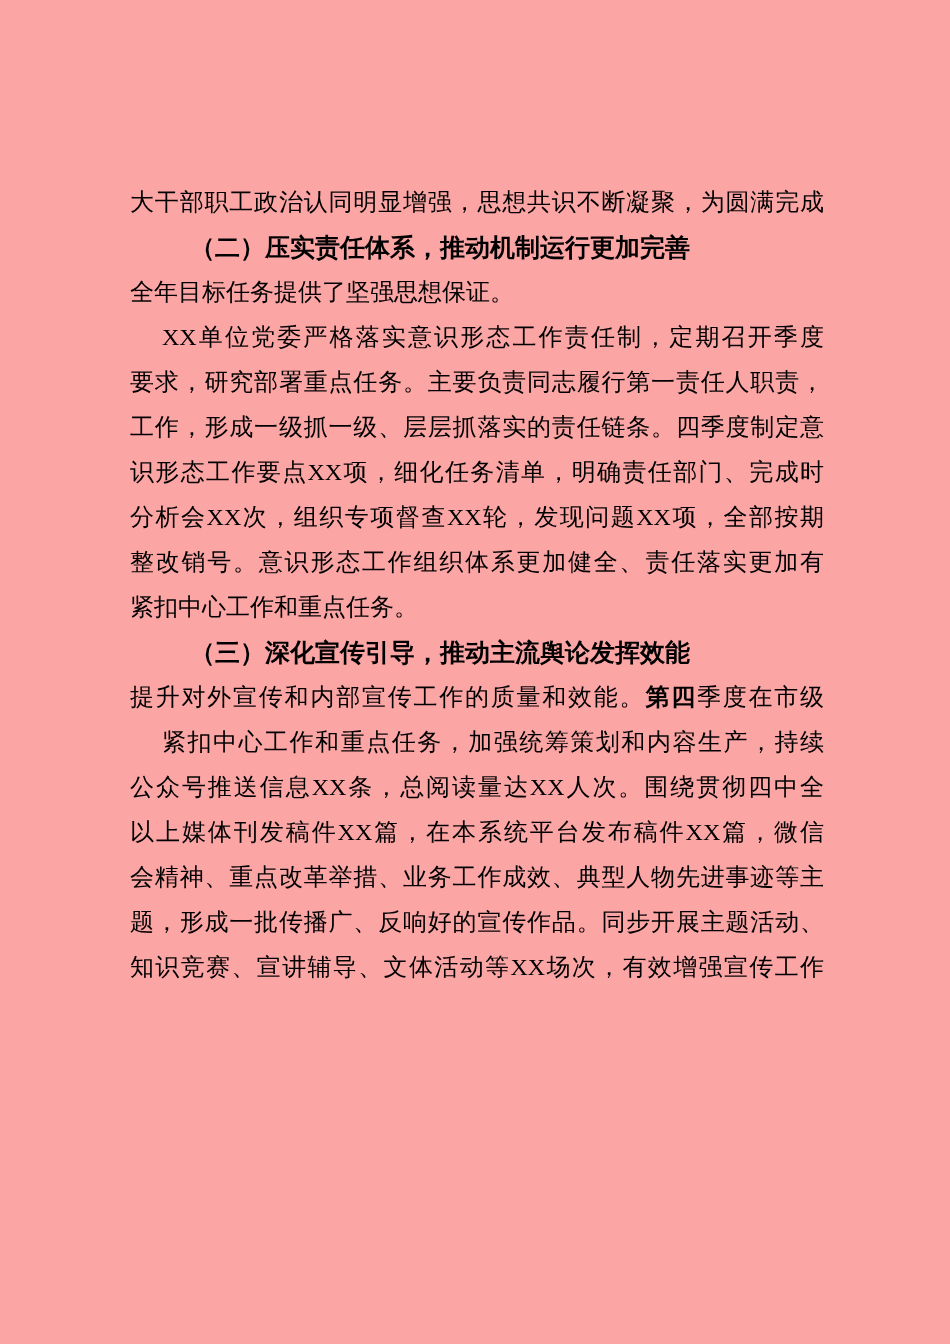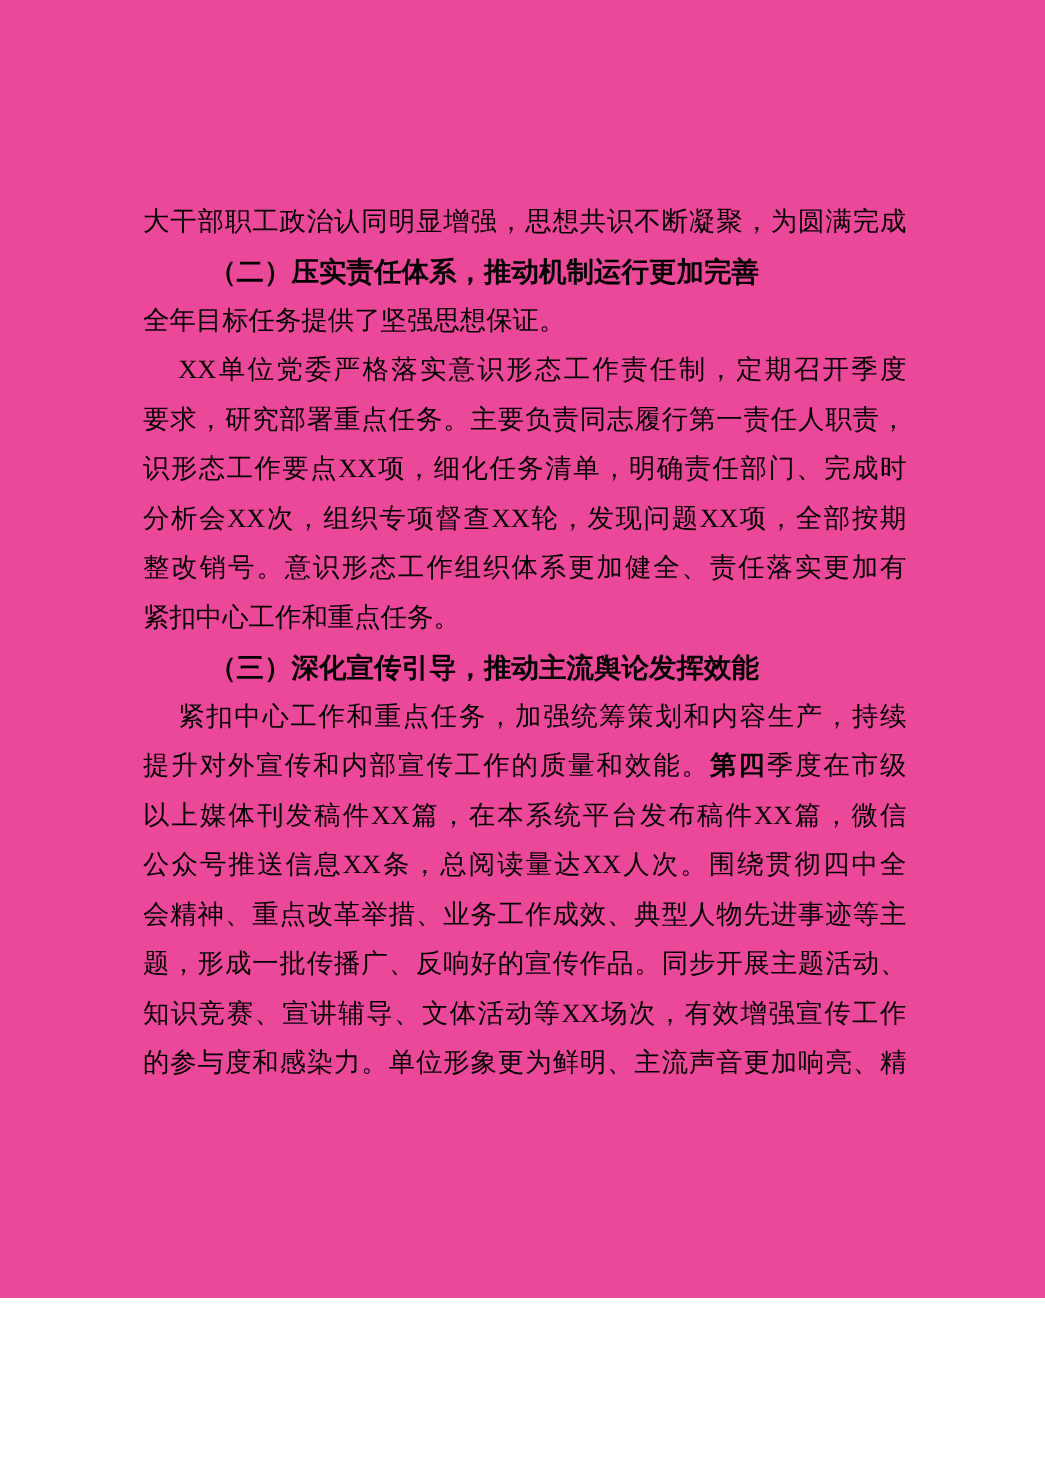--- a/index.html
+++ b/index.html
@@ -3,22 +3,22 @@
 <meta charset="utf-8">
 <style>
   html, body {
     margin: 0;
     padding: 0;
     background: #ffffff;
   }
   .page {
     position: relative;
     width: 950px;
-    height: 1180px;
-    background: #ec4899;
+    height: 1344px;
+    background: #fca5a5;
     color: #000000;
     font-family: "Liberation Serif", "DejaVu Serif", serif;
     overflow: hidden;
   }
   .text-block {
     position: absolute;
     left: 130px;
     top: 180px;
     width: 694px;
   }
@@ -50,27 +50,27 @@
 </head>
 <body>
 
 <div class="page">
   <div class="text-block">
       <div class="line justify"><span>大干部职工政治认同明显增强，思想共识不断凝聚，为圆满完成</span></div>
       <div class="line heading left" style="padding-left: 60px;"><span>（二）压实责任体系，推动机制运行更加完善</span></div>
       <div class="line left"><span>全年目标任务提供了坚强思想保证。</span></div>
       <div class="line justify" style="padding-left: 32px;"><span>XX单位党委严格落实意识形态工作责任制，定期召开季度</span></div>
       <div class="line justify"><span>要求，研究部署重点任务。主要负责同志履行第一责任人职责，</span></div>
+      <div class="line justify"><span>工作，形成一级抓一级、层层抓落实的责任链条。四季度制定意</span></div>
       <div class="line justify"><span>识形态工作要点XX项，细化任务清单，明确责任部门、完成时</span></div>
       <div class="line justify"><span>分析会XX次，组织专项督查XX轮，发现问题XX项，全部按期</span></div>
       <div class="line justify"><span>整改销号。意识形态工作组织体系更加健全、责任落实更加有力、</span></div>
       <div class="line left"><span>紧扣中心工作和重点任务。</span></div>
       <div class="line heading left" style="padding-left: 60px; text-align: right;"><span>（三）深化宣传引导，推动主流舆论发挥效能</span></div>
+      <div class="line justify"><span>提升对外宣传和内部宣传工作的质量和效能。</span><span class="bold">第四</span><span>季度在市级</span></div>
       <div class="line justify" style="padding-left: 32px;"><span>紧扣中心工作和重点任务，加强统筹策划和内容生产，持续</span></div>
-      <div class="line justify"><span>提升对外宣传和内部宣传工作的质量和效能。</span><span class="bold">第四</span><span>季度在市级</span></div>
+      <div class="line justify"><span>公众号推送信息XX条，总阅读量达XX人次。围绕贯彻四中全</span></div>
       <div class="line justify"><span>以上媒体刊发稿件XX篇，在本系统平台发布稿件XX篇，微信</span></div>
-      <div class="line justify"><span>公众号推送信息XX条，总阅读量达XX人次。围绕贯彻四中全</span></div>
       <div class="line justify"><span>会精神、重点改革举措、业务工作成效、典型人物先进事迹等主</span></div>
       <div class="line justify"><span>题，形成一批传播广、反响好的宣传作品。同步开展主题活动、</span></div>
       <div class="line justify"><span>知识竞赛、宣讲辅导、文体活动等XX场次，有效增强宣传工作</span></div>
-      <div class="line justify"><span>的参与度和感染力。单位形象更为鲜明、主流声音更加响亮、精</span></div>
     </div>
 </div>
 
 </body></html>

